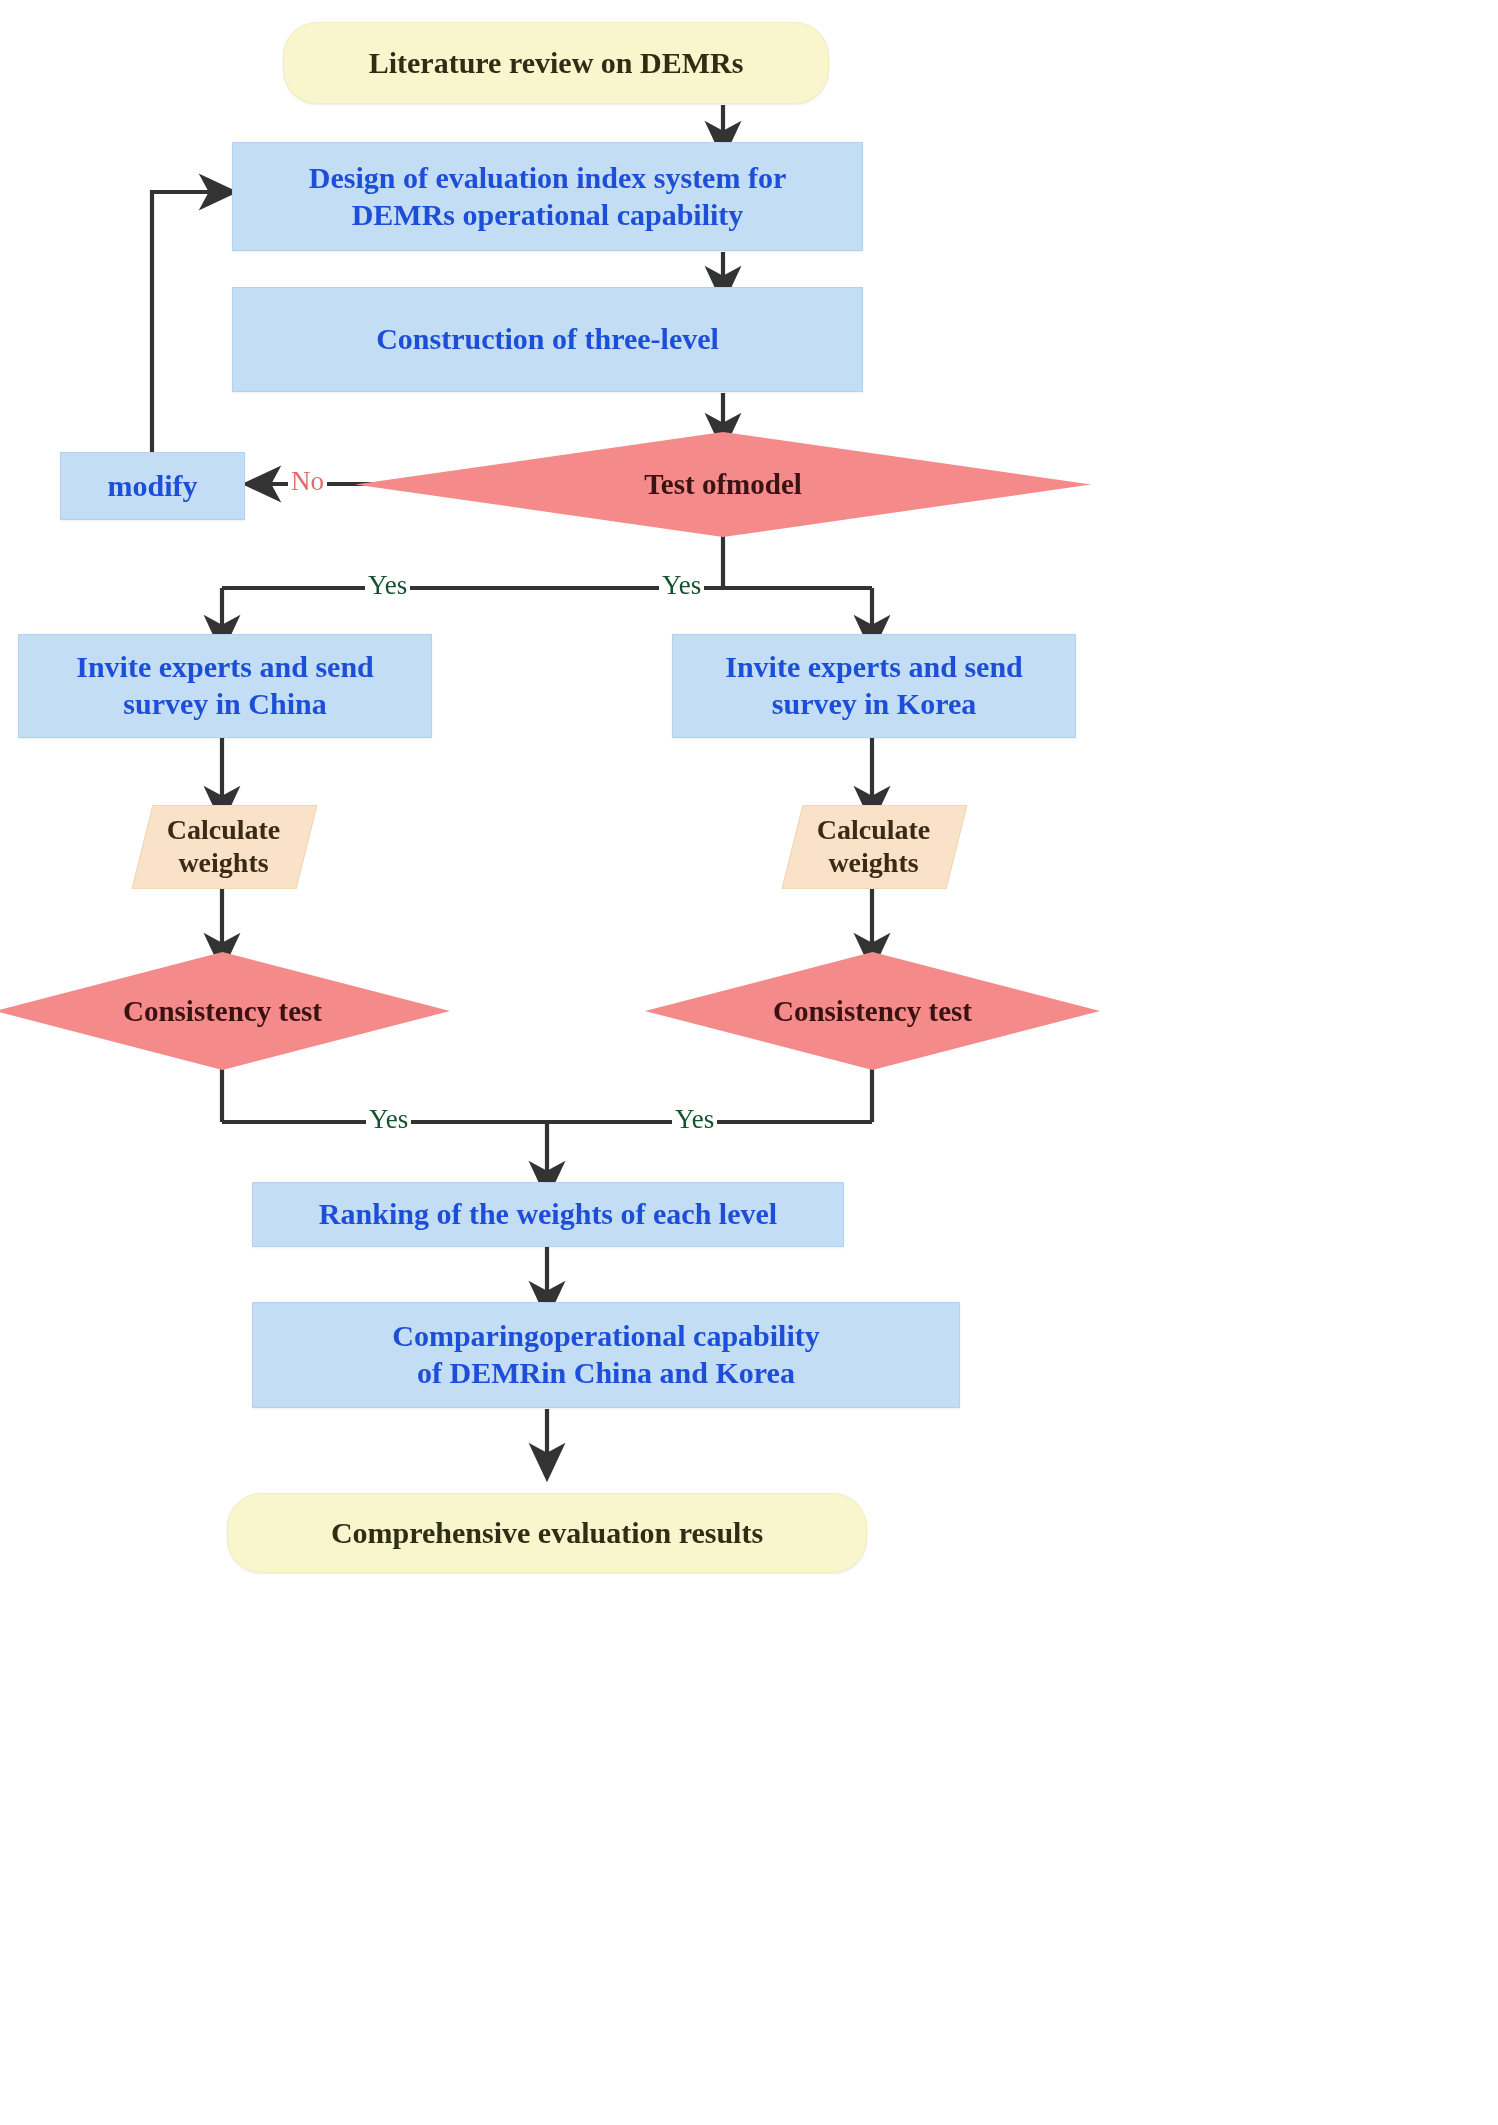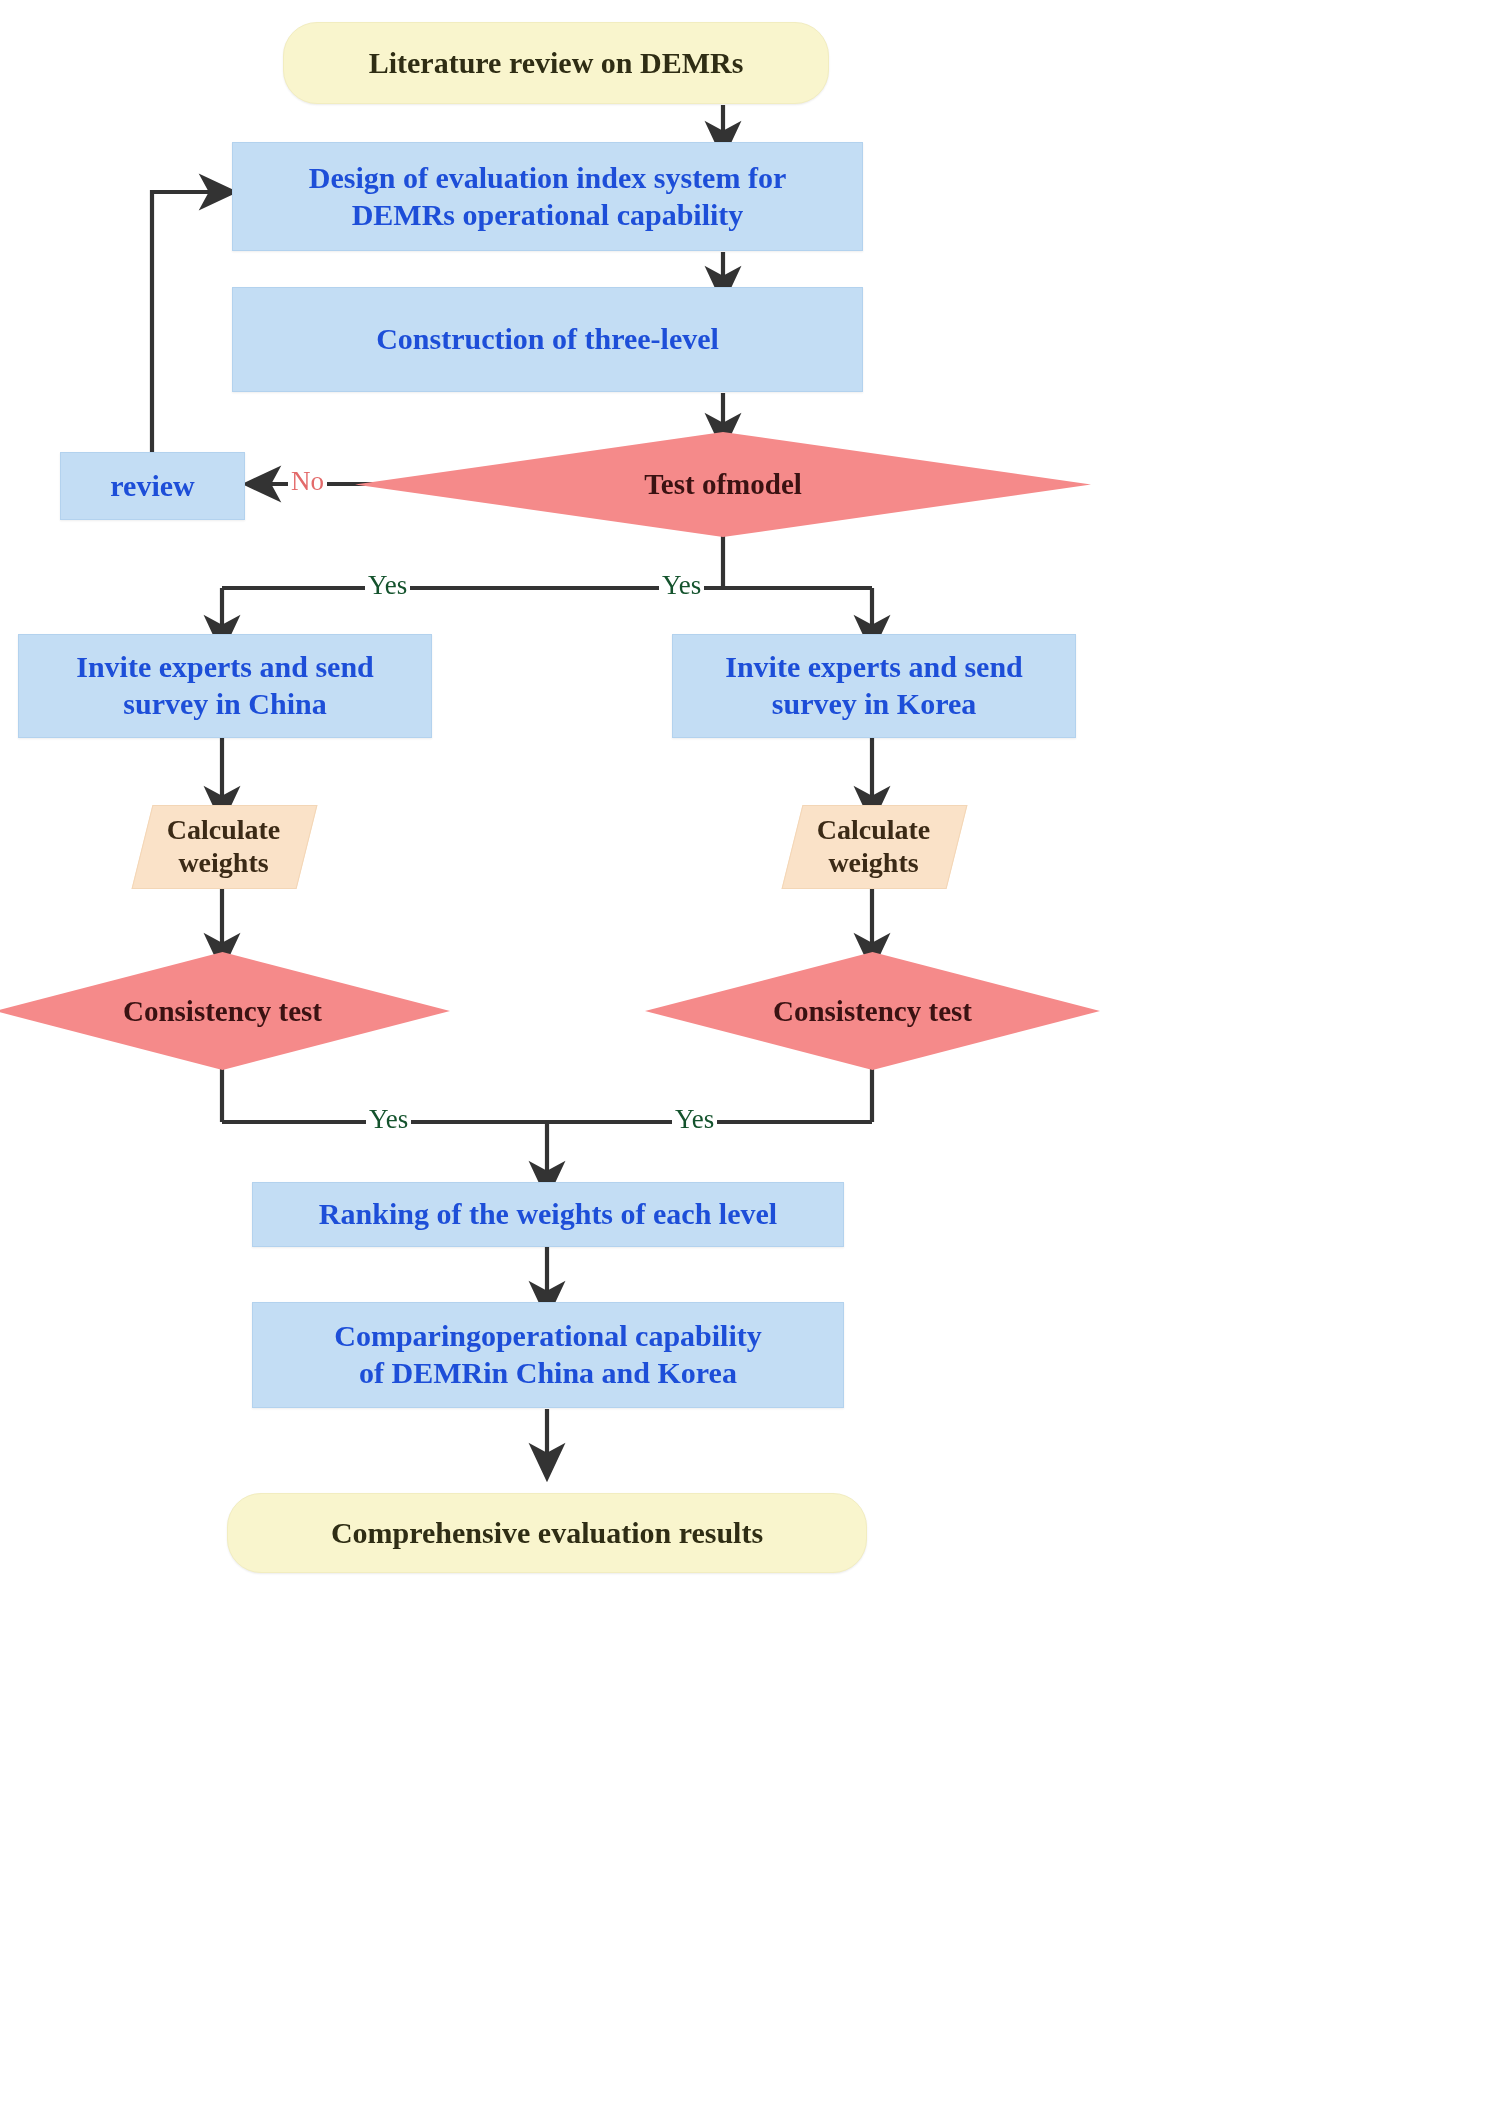--- a/index.html
+++ b/index.html
@@ -175,21 +175,21 @@
   <div class="node proc" style="left:232px; top:142px; width:631px; height:109px; flex-direction:column;">
     <span>Design of evaluation index system for</span>
     <span>DEMRs operational capability</span>
   </div>
 
   <div class="node proc" style="left:232px; top:287px; width:631px; height:105px; flex-direction:column;">
     <span>Construction of three-level</span>
   </div>
 
   <div class="node proc" style="left:60px; top:452px; width:185px; height:68px;">
-    <span>review</span>
+    <span>modify</span>
   </div>
 
   <div class="dia-wrap" style="left:355px; top:432px; width:736px; height:105px;">
     <div class="dia-shape"></div>
     <div class="dia-label">Test ofmodel</div>
   </div>
 
   <div class="node proc" style="left:18px; top:634px; width:414px; height:104px; flex-direction:column;">
     <span>Invite experts and send</span>
     <span>survey in China</span>
@@ -223,21 +223,21 @@
 
   <div class="dia-wrap" style="left:645px; top:952px; width:455px; height:118px;">
     <div class="dia-shape"></div>
     <div class="dia-label">Consistency test</div>
   </div>
 
   <div class="node proc" style="left:252px; top:1182px; width:592px; height:65px;">
     <span>Ranking of the weights of each level</span>
   </div>
 
-  <div class="node proc" style="left:252px; top:1302px; width:592px; height:106px; flex-direction:column;">
+  <div class="node proc" style="left:252px; top:1302px; width:708px; height:106px; flex-direction:column;">
     <span>Comparingoperational capability</span>
     <span>of DEMRin China and Korea</span>
   </div>
 
   <div class="node term" style="left:227px; top:1464px; width:640px; height:80px;margin-top:29px;">
     <span>Comprehensive evaluation results</span>
   </div>
 
   <div class="elabel no" style="left:288px; top:468px;">No</div>
 

